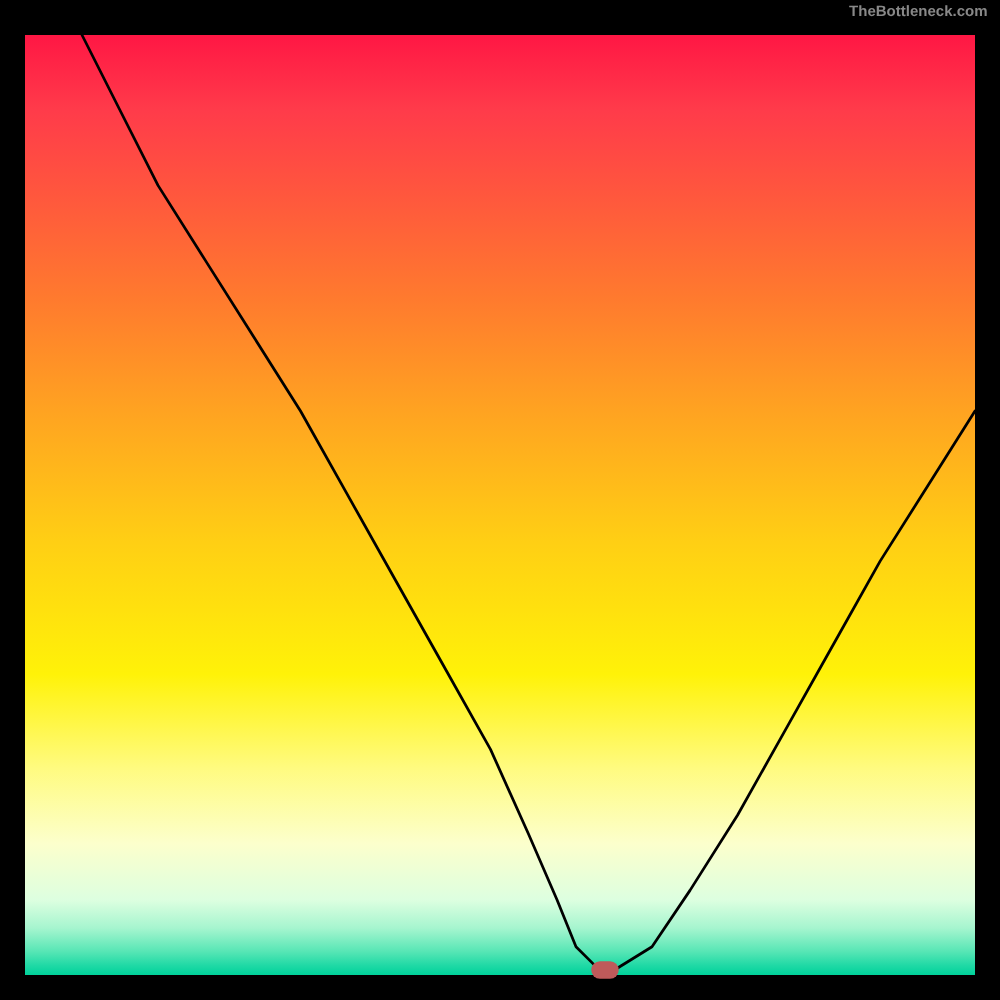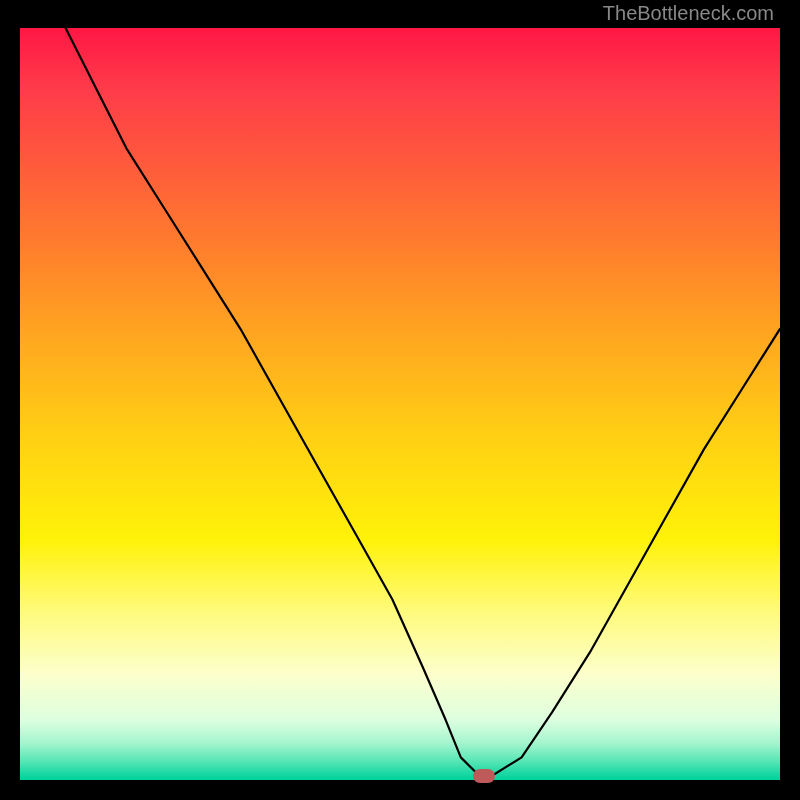--- a/index.html
+++ b/index.html
@@ -13,25 +13,25 @@
   }
   .outer {
     position: relative;
     width: 800px;
     height: 800px;
     background: #000;
   }
   .watermark {
     position: absolute;
     top: 2px;
-    right: 26px;
+    right: 10px;
     color: #888;
-    font-size: 20px;
+    font-size: 12px;
     z-index: 10;
-    font-weight: 400;
+    font-weight: 700;
   }
   .plot {
     position: absolute;
     left: 20px;
     top: 28px;
     width: 760px;
     height: 752px;
     
     background: linear-gradient(to bottom,
       #ff1744 0%,

